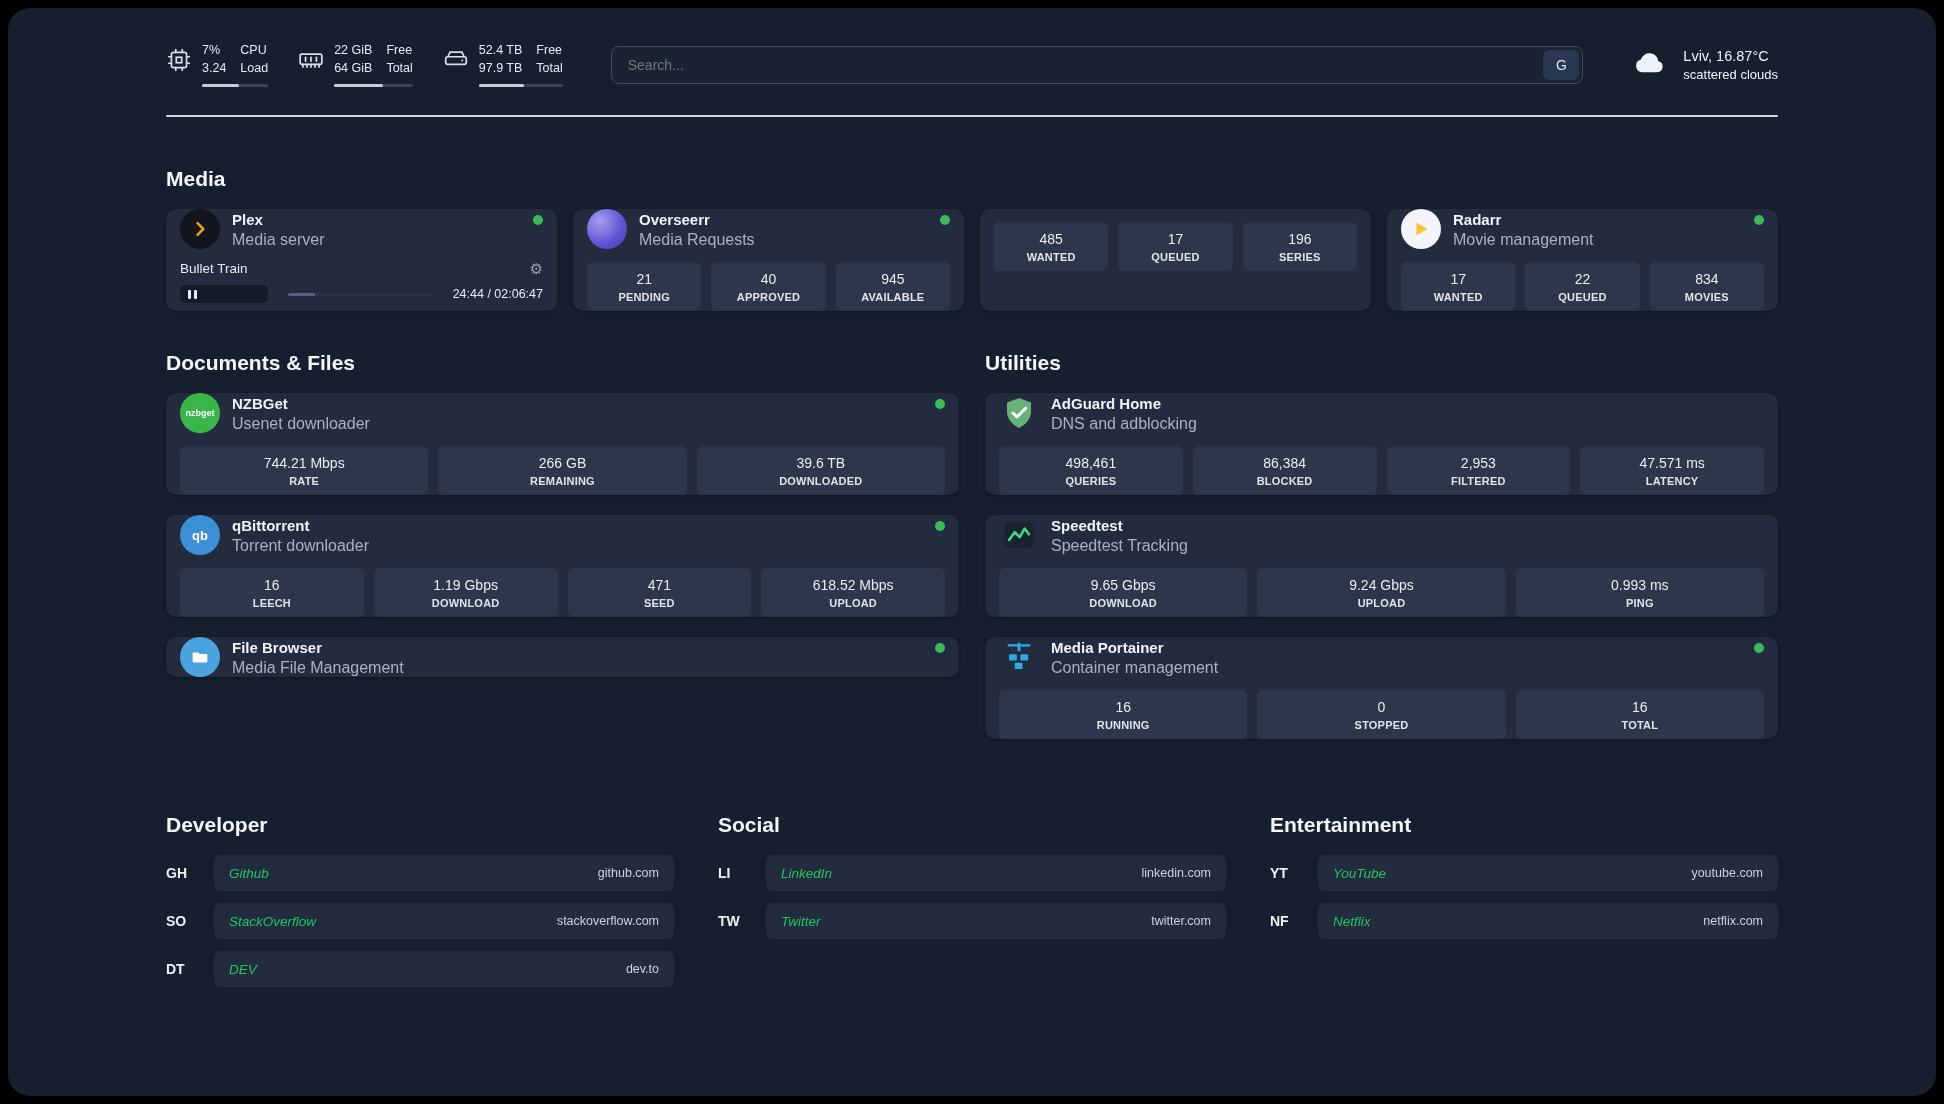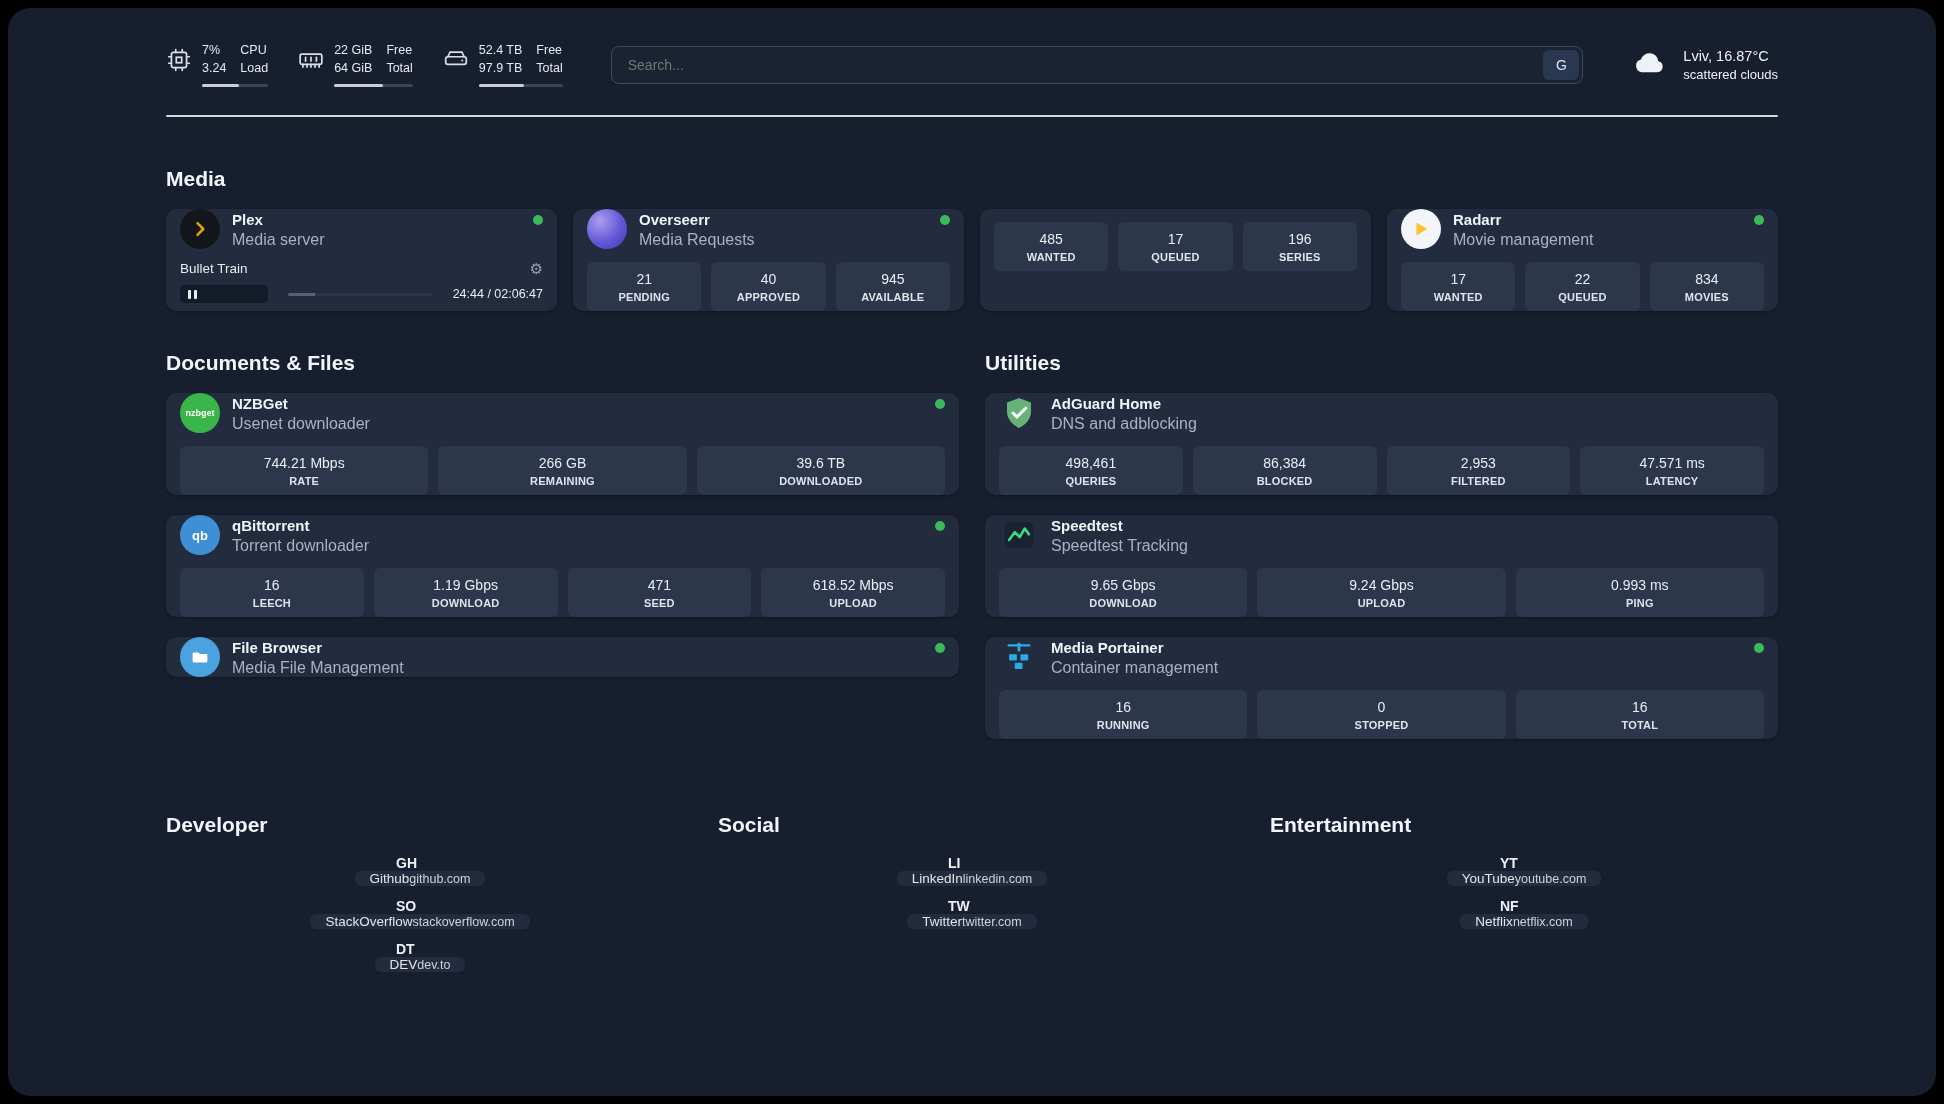--- a/index.html
+++ b/index.html
@@ -67,24 +67,24 @@
   .player-track { flex:1; height:3px; background:#2b3548; border-radius:2px; overflow:hidden; }
   .player-track .fill { height:100%; width:19%; background:#55617a; }
   .player-time { font-size:12.5px; color:#e8ecf3; white-space:nowrap; }
 
   
   .two-col { display:grid; grid-template-columns:1fr 1fr; gap:26px; margin-top:40px; }
   .col .card { margin-bottom:20px; }
 
   
   .bookmarks { display:grid; grid-template-columns:1fr 1fr 1fr; gap:44px; margin-top:54px; padding-bottom:40px; }
-  .bm-row { display:flex; align-items:center; margin-bottom:12px;flex-direction:column; }
+  .bm-row { display:flex; align-items:center; margin-bottom:12px; }
   .bm-abbr { width:48px; font-weight:700; font-size:14px; color:#edf0f5; flex-shrink:0; }
   .bm-bar { flex:1; display:flex; align-items:center; justify-content:space-between; background:#222c3e; border-radius:6px; height:36px; padding:0 15px; cursor:pointer; }
-  .bm-name { font-size:13.5px; color:#e5e5e5; }
+  .bm-name { font-size:13.5px; color:#22c55e;font-style:italic; }
   .bm-url { font-size:12.5px; color:#ccd3de; }
 </style>
 </head>
 <body>
 
 <div class="dashboard">
   <div class="content">
 
     <header class="topbar">
       <div class="sys-group">

